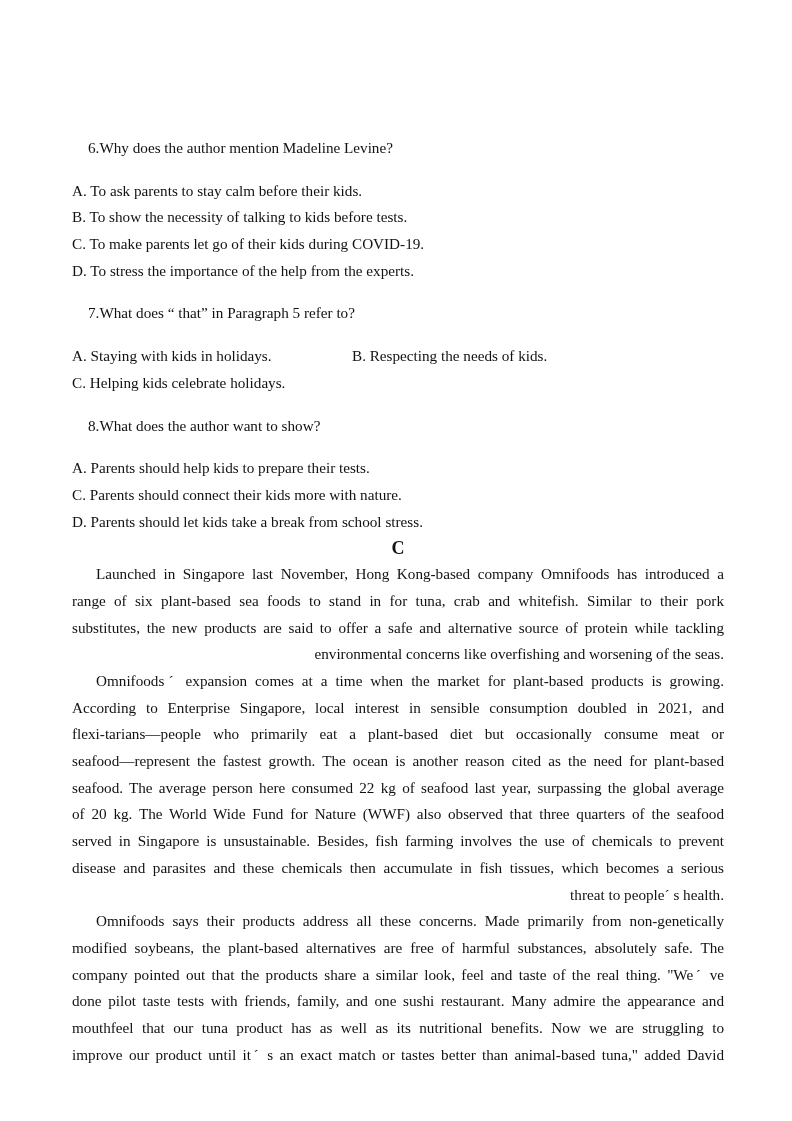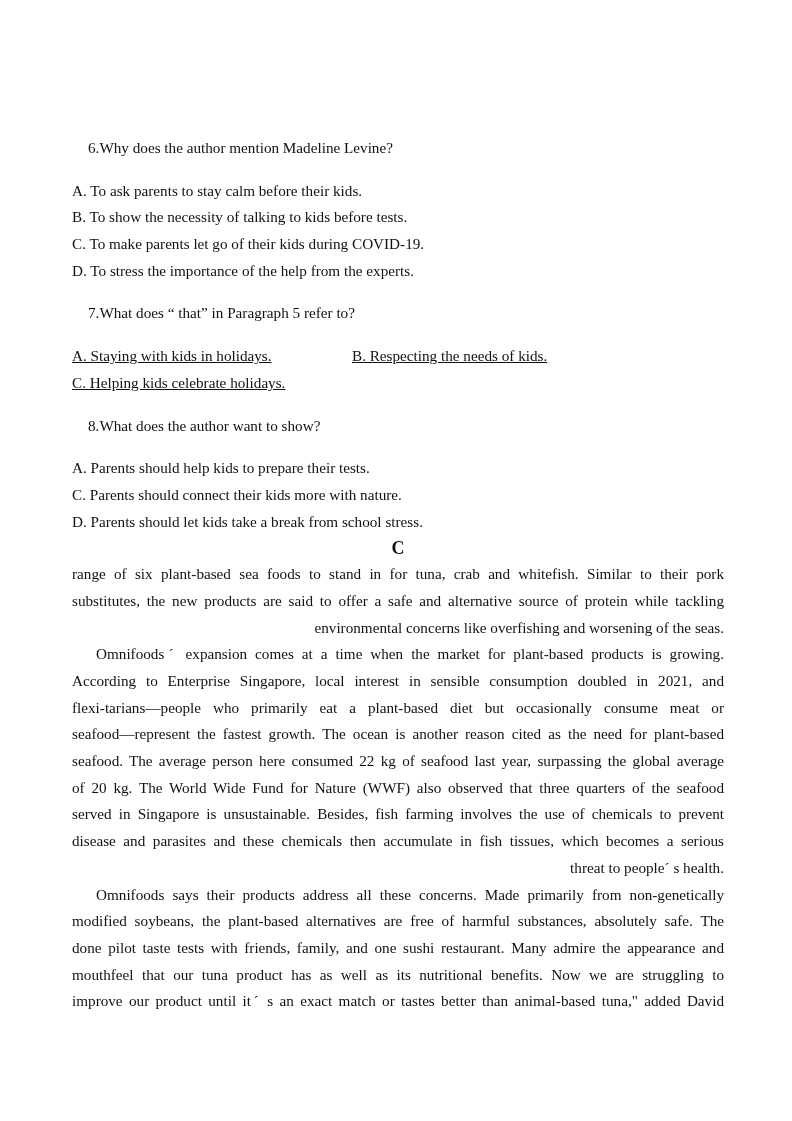--- a/index.html
+++ b/index.html
@@ -25,21 +25,20 @@
   .line {
     height: 26.7px;
     line-height: 26.7px;
     white-space: nowrap;
   }
   .question {
     margin: 16px;
   }
   .opts-two-col {
     display: flex;
-    text-decoration: underline;
   }
   .opts-two-col .col1 {
     width: 280px;
     flex: 0 0 280px;
   }
   .section-heading {
     text-align: center;
     font-weight: bold;
     font-size: 18px;
     height: 28px;
@@ -92,38 +91,40 @@
     <div class="line">A. Parents should help kids to prepare their tests.</div>
     <div class="line">C. Parents should connect their kids more with nature.</div>
     <div class="line">D. Parents should let kids take a break from school stress.</div>
   </div>
 
   <div class="section-heading">C</div>
 
   <div>
 
     <div class="para-block">
+      <span class="para-line first justify">Launched in Singapore last November, Hong Kong-based company Omnifoods has introduced a</span>
       <span class="para-line justify">range of six plant-based sea foods to stand in for tuna, crab and whitefish. Similar to their pork</span>
       <span class="para-line justify">substitutes, the new products are said to offer a safe and alternative source of protein while tackling</span>
       <span class="para-line">environmental concerns like overfishing and worsening of the seas.</span>
     </div>
 
     <div class="para-block">
       <span class="para-line first justify">Omnifoodsˊ expansion comes at a time when the market for plant-based products is growing.</span>
       <span class="para-line justify">According to Enterprise Singapore, local interest in sensible consumption doubled in 2021, and</span>
       <span class="para-line justify">flexi-tarians—people who primarily eat a plant-based diet but occasionally consume meat or</span>
       <span class="para-line justify">seafood—represent the fastest growth. The ocean is another reason cited as the need for plant-based</span>
       <span class="para-line justify">seafood. The average person here consumed 22 kg of seafood last year, surpassing the global average</span>
       <span class="para-line justify">of 20 kg. The World Wide Fund for Nature (WWF) also observed that three quarters of the seafood</span>
       <span class="para-line justify">served in Singapore is unsustainable. Besides, fish farming involves the use of chemicals to prevent</span>
       <span class="para-line justify">disease and parasites and these chemicals then accumulate in fish tissues, which becomes a serious</span>
       <span class="para-line">threat to peopleˊ s health.</span>
     </div>
 
     <div class="para-block">
       <span class="para-line first justify">Omnifoods says their products address all these concerns. Made primarily from non-genetically</span>
       <span class="para-line justify">modified soybeans, the plant-based alternatives are free of harmful substances, absolutely safe. The</span>
+      <span class="para-line justify">company pointed out that the products share a similar look, feel and taste of the real thing. "Weˊ ve</span>
       <span class="para-line justify">done pilot taste tests with friends, family, and one sushi restaurant. Many admire the appearance and</span>
       <span class="para-line justify">mouthfeel that our tuna product has as well as its nutritional benefits. Now we are struggling to</span>
       <span class="para-line justify">improve our product until itˊ s an exact match or tastes better than animal-based tuna," added David</span>
     </div>
   </div>
 </div>
 
 </body></html>

